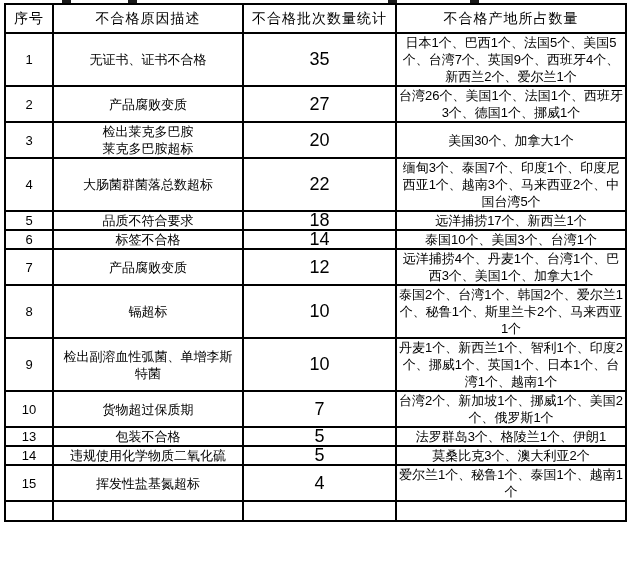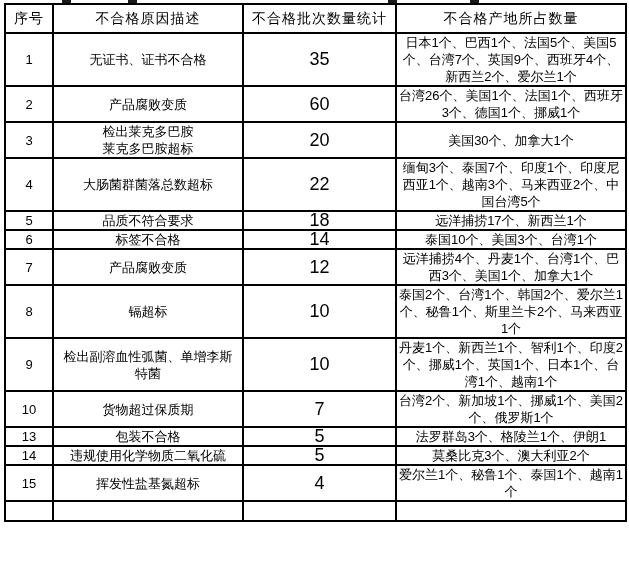--- a/index.html
+++ b/index.html
@@ -89,21 +89,21 @@
     <tbody id="rows">
         <tr>
       <td class="cell-no">1</td>
       <td class="cell-reason">无证书、证书不合格</td>
       <td class="cell-count">35</td>
       <td class="cell-origins">日本1个、巴西1个、法国5个、美国5个、台湾7个、英国9个、西班牙4个、新西兰2个、爱尔兰1个</td>
     </tr>
         <tr>
       <td class="cell-no">2</td>
       <td class="cell-reason">产品腐败变质</td>
-      <td class="cell-count">60</td>
+      <td class="cell-count">27</td>
       <td class="cell-origins">台湾26个、美国1个、法国1个、西班牙3个、德国1个、挪威1个</td>
     </tr>
         <tr>
       <td class="cell-no">3</td>
       <td class="cell-reason">检出莱克多巴胺
 莱克多巴胺超标</td>
       <td class="cell-count">20</td>
       <td class="cell-origins">美国30个、加拿大1个</td>
     </tr>
         <tr>

